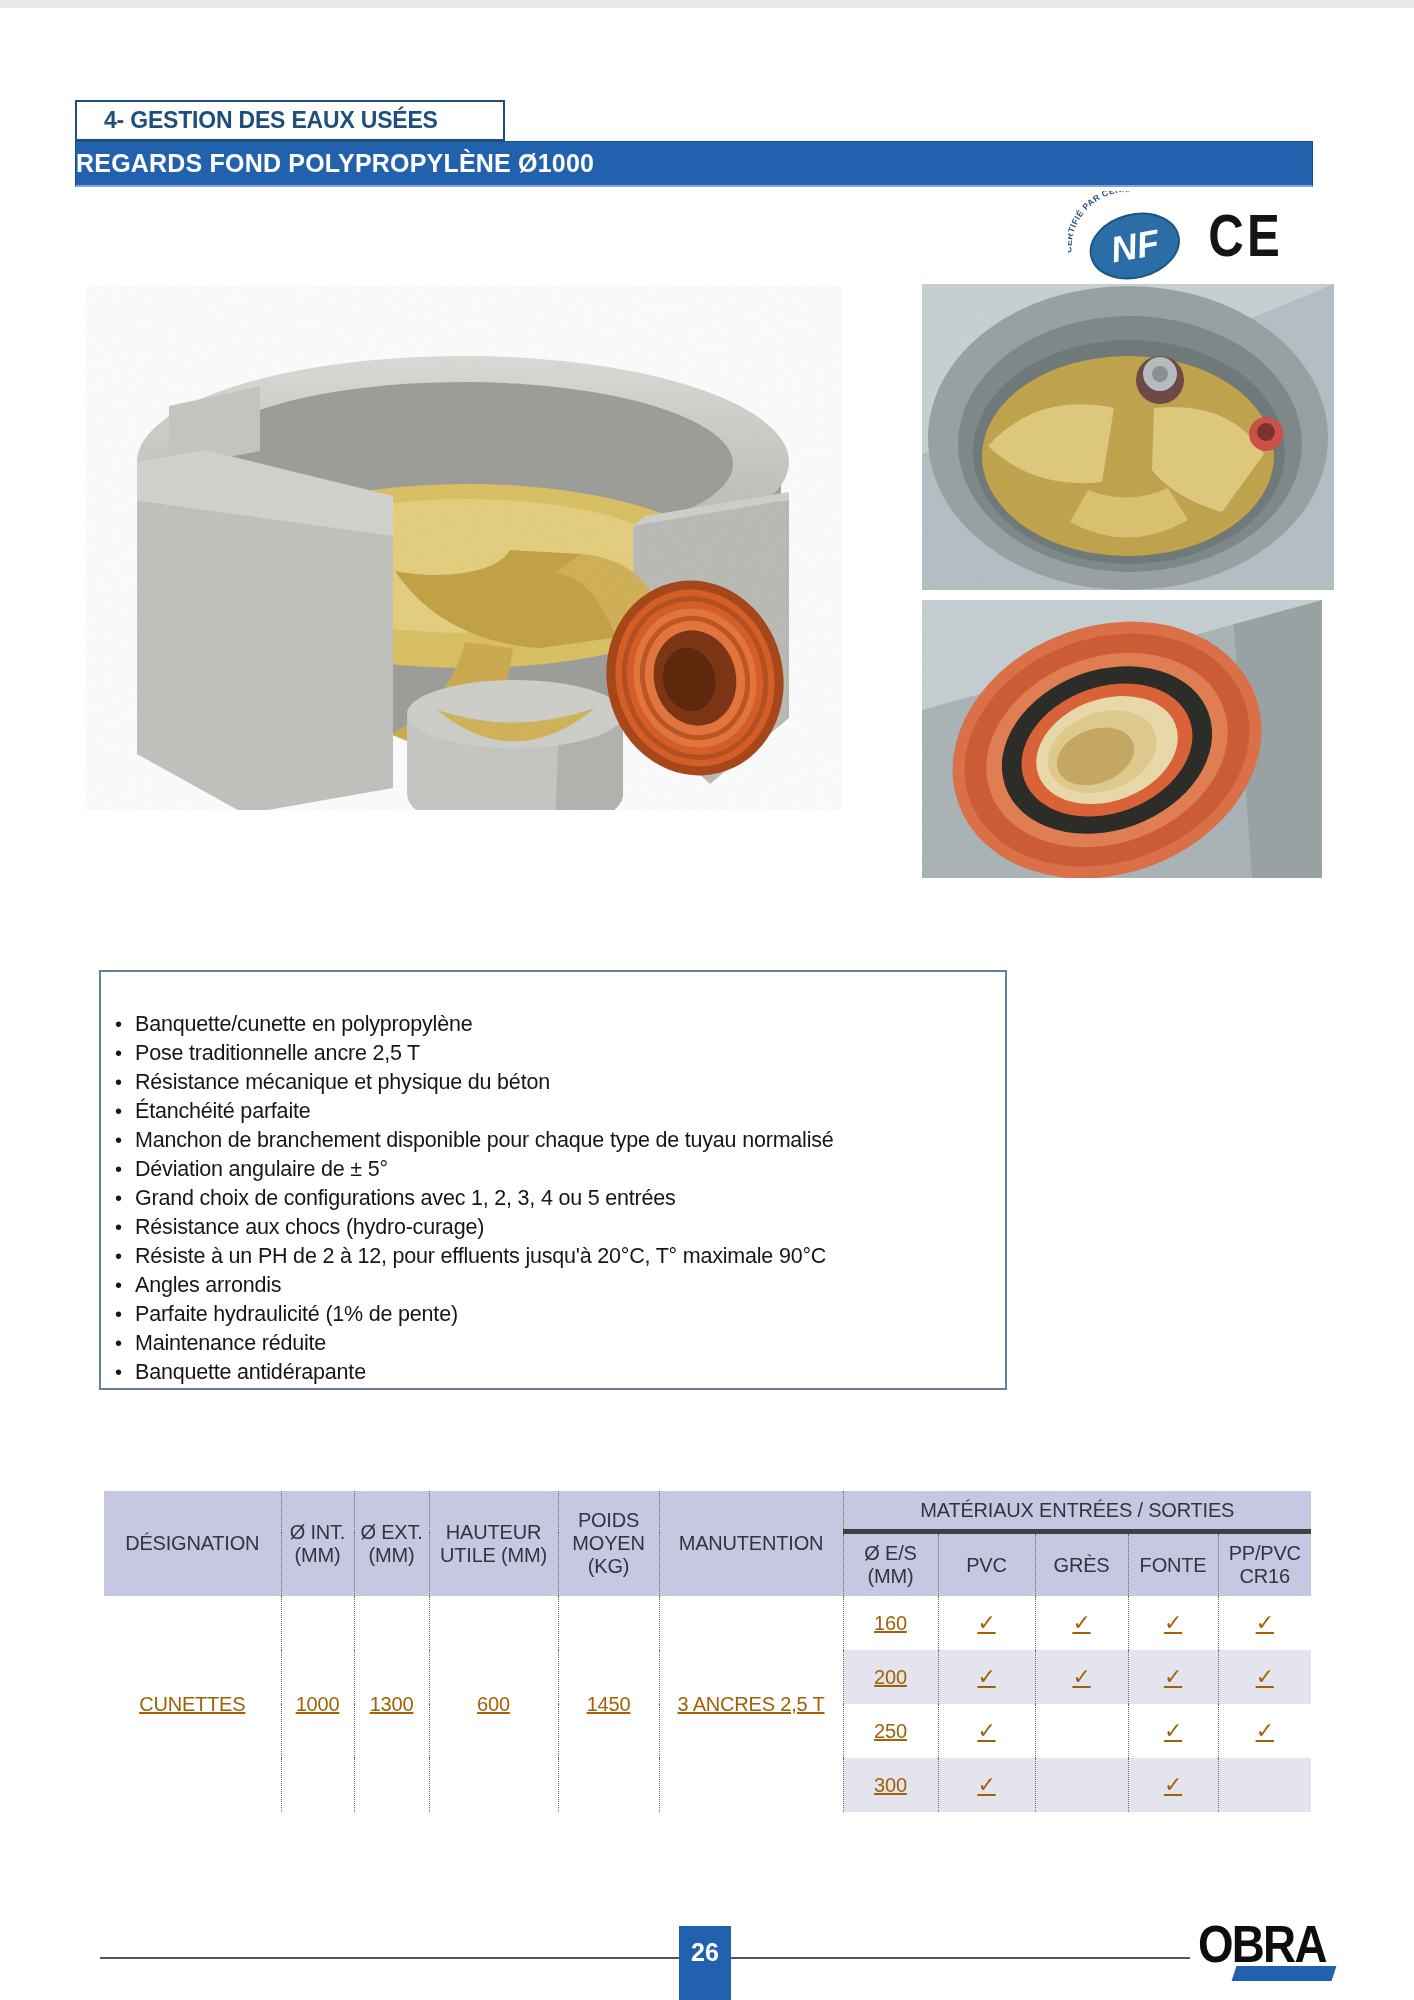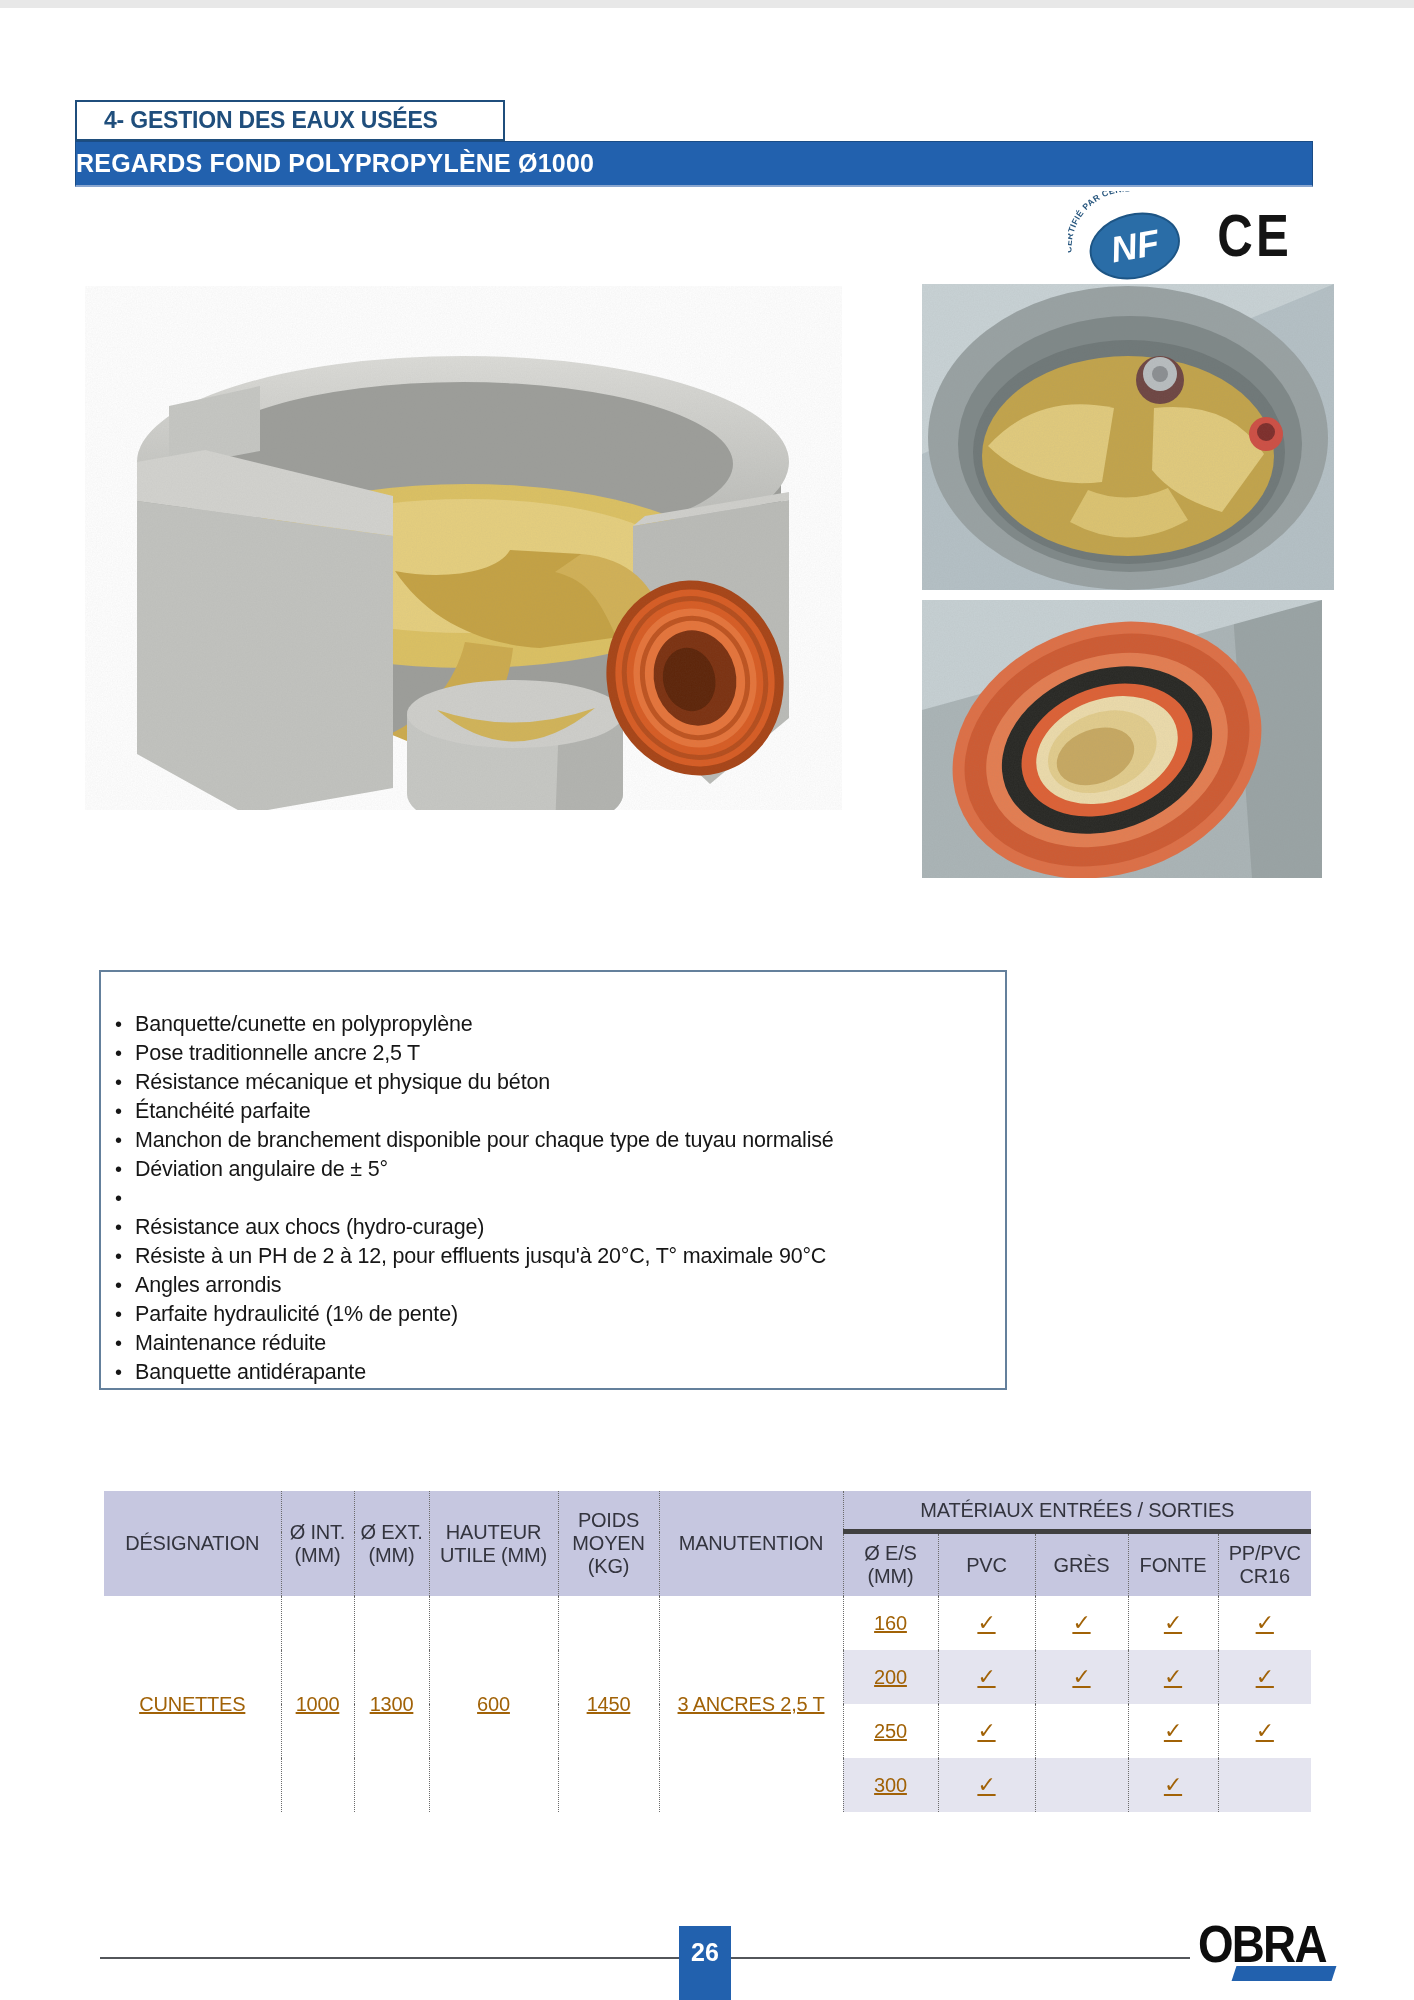--- a/index.html
+++ b/index.html
@@ -23,21 +23,21 @@
     left:75px; top:133px; width:1238px; height:46px;
     background:#2261ae; border:1px solid #1a4c86; border-bottom:2px solid #8aa6cf;
     box-sizing:border-box; display:flex; align-items:center; 
   }
   .banner span { color:#ffffff; font-weight:bold; font-size:25px; letter-spacing:0.2px; }
 
   
   .nf-badge { left:1068px; top:183px; width:124px; height:92px; }
   .ce-mark {
     left:1200px; top:192px; width:100px; height:70px;
-    display:flex; align-items:center; justify-content:flex-end;
+    display:flex; align-items:center; justify-content:flex-start;
   }
   .ce-mark span {
     font-size:60px; font-weight:bold; color:#141414; letter-spacing:4px;
     transform:scaleX(0.82); transform-origin:center;
   }
 
   
   .desc-box {
     left:99px; top:962px; width:908px; height:420px;
     border:2px solid #64809c; box-sizing:border-box; background:#ffffff;
@@ -236,20 +236,21 @@
     <li>
         <span class="dot">•</span>
         <span>Manchon de branchement disponible pour chaque type de tuyau normalisé</span>
       </li>
     <li>
         <span class="dot">•</span>
         <span>Déviation angulaire de ± 5°</span>
       </li>
     <li>
         <span class="dot">•</span>
+        <span>Grand choix de configurations avec 1, 2, 3, 4 ou 5 entrées</span>
       </li>
     <li>
         <span class="dot">•</span>
         <span>Résistance aux chocs (hydro-curage)</span>
       </li>
     <li>
         <span class="dot">•</span>
         <span>Résiste à un PH de 2 à 12, pour effluents jusqu'à 20°C, T° maximale 90°C</span>
       </li>
     <li>

